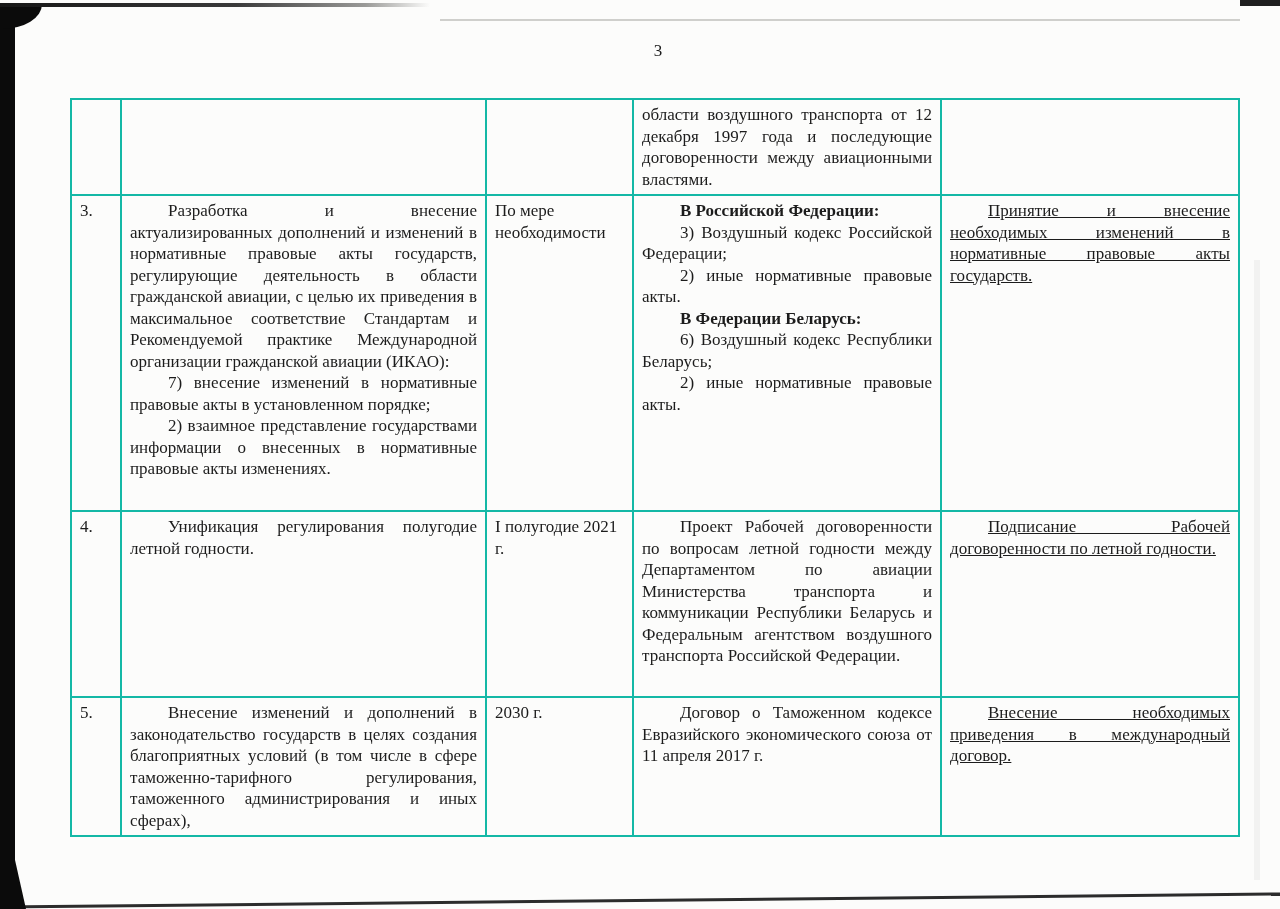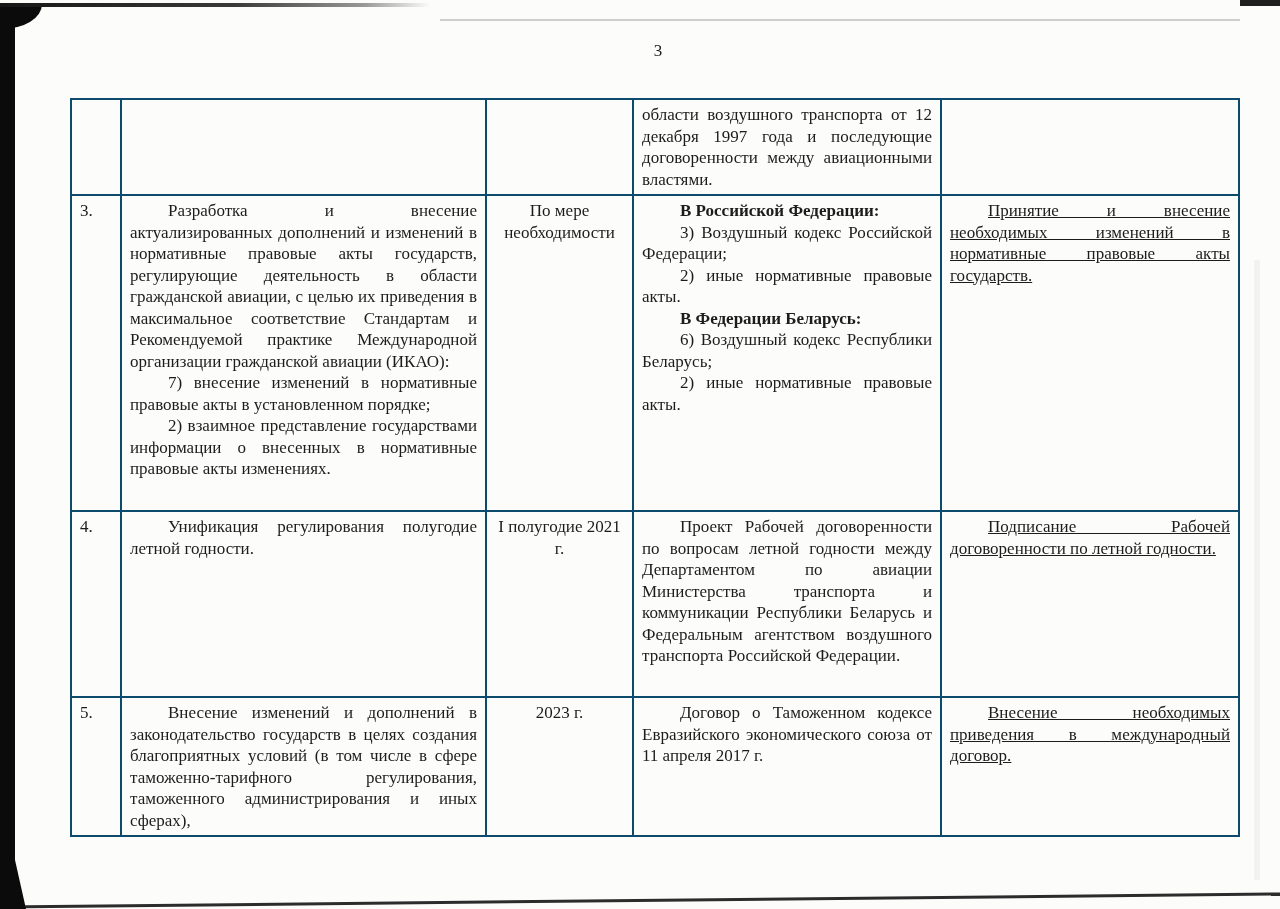--- a/index.html
+++ b/index.html
@@ -24,32 +24,32 @@
     clip-path:polygon(0 0,15px 0,26px 49px,0 49px);}
   .smudge-right{position:absolute;left:1254px;top:260px;width:6px;height:620px;background:rgba(60,60,55,0.05);}
 
   .pageno{position:absolute;left:0;top:41px;width:1316px;text-align:center;font-size:17px;}
 
   table.doc{
     position:absolute;left:70px;top:98px;width:1168px;
     border-collapse:collapse;table-layout:fixed;
   }
   table.doc td{
-    border:2px solid #0c4a6e;
+    border:2px solid #14b8a6;
     vertical-align:top;
     font-size:17px;line-height:21.5px;
     padding:4px 8px 4px 8px;
   }
   tr.h-cont{height:83px;}
   tr.h-r3{height:316px;}
   tr.h-r4{height:186px;}
   tr.h-r5{height:125px;}
 
   td.num{padding-left:9px;padding-top:3px;}
-  td.timing{text-align:center;padding-top:5px;}
+  td.timing{text-align:left;padding-top:5px;}
   td.result{padding-left:7px;padding-right:7px;text-decoration:underline;}
 
   p{margin:0;text-align:justify;text-indent:38px;}
   p.noindent{text-indent:0;}
   p.bold{font-weight:bold;}
   td.cont{padding-top:1px;}
 </style>
 </head>
 <body>
 
@@ -119,21 +119,21 @@
       <td class="result">
         <p>Подписание Рабочей договоренности по летной годности.</p>
       </td>
     </tr>
 
     <tr class="h-r5">
       <td class="num">5.</td>
       <td>
         <p>Внесение изменений и дополнений в законодательство государств в целях создания благоприятных условий (в том числе в сфере таможенно-тарифного регулирования, таможенного администрирования и иных сферах),</p>
       </td>
-      <td class="timing">2023 г.</td>
+      <td class="timing">2030 г.</td>
       <td>
         <p>Договор о Таможенном кодексе Евразийского экономического союза от 11 апреля 2017 г.</p>
       </td>
       <td class="result">
         <p>Внесение необходимых приведения в международный договор.</p>
       </td>
     </tr>
   </tbody>
     </table>
 

